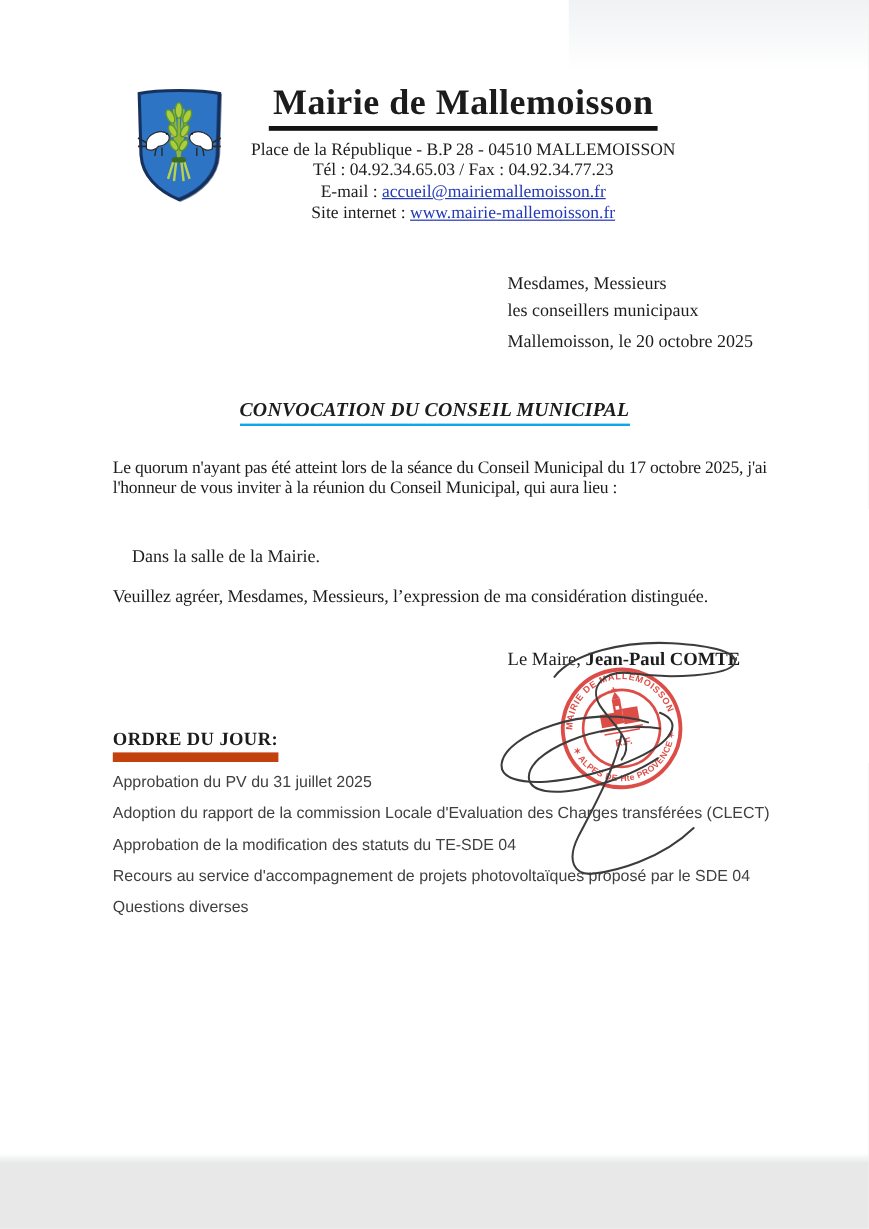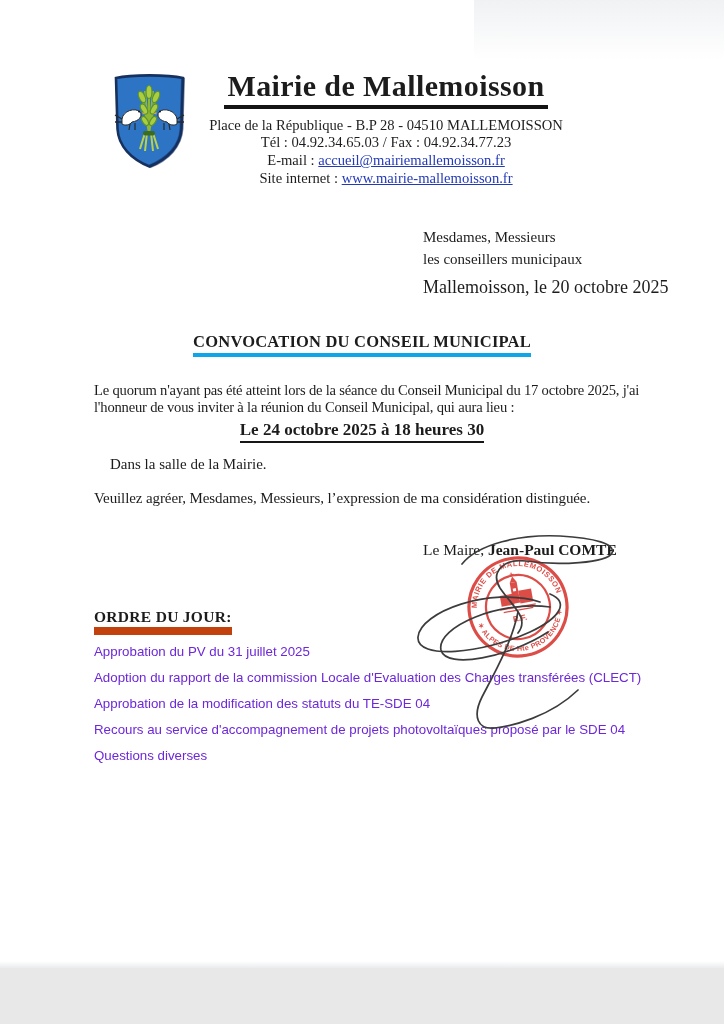--- a/index.html
+++ b/index.html
@@ -18,46 +18,46 @@
 
   
   .coat { left:111px; top:71px; width:77px; height:99px; }
   .letterhead { left:200px; top:70px; width:372px; text-align:center; }
   .lh-title { display:inline-block; font-size:30px; font-weight:bold; letter-spacing:0.4px;
     line-height:1.05; border-bottom:4px solid #141414; padding:0 3px 3px; }
   .lh-address { margin-top:8px; font-size:14.6px; line-height:17.8px; color:#1d1d1d; }
   .link { color:#2239b8; text-decoration:underline; cursor:pointer;text-align:right; }
 
   .recipient { left:423px; top:227px; font-size:15px; line-height:21.5px; }
-  .dateline  { left:423px; top:277px; font-size:18px; }
+  .dateline  { left:423px; top:277px; font-size:15px; }
 
   .subject-wrap { left:0; top:332px; width:724px; text-align:center; }
   .subject { display:inline-block; font-size:16.5px; font-weight:bold; letter-spacing:0.2px;
-    border-bottom:4px solid #0ea5e9; padding-bottom:1px; }
+    border-bottom:2px solid #0ea5e9; padding-bottom:1px;font-style:italic; }
 
   .para1 { left:94px; top:382px; width:552px; font-size:14.6px; line-height:17px;
     letter-spacing:-0.2px; }
 
   .meeting-wrap { left:0; top:420px; width:724px; text-align:center; }
   .meeting { display:inline-block; font-size:17px; font-weight:bold;
     border-bottom:2px solid #161616; padding-bottom:1px; }
 
   .location { left:94px; top:456px; font-size:15px;margin-left:16px; }
   .closing  { left:94px; top:490px; font-size:15px; letter-spacing:-0.1px; }
 
   .sigline { left:423px; top:541px; font-size:15.5px; z-index:1; }
 
   .stamp { left:466px; top:555px; width:104px; height:104px; z-index:2; opacity:0.9; }
   .sig-strokes { left:398px; top:530px; width:262px; height:256px; z-index:3; pointer-events:none; }
 
   .agenda-heading-wrap { left:94px; top:608px; }
   .agenda-heading { display:inline-block; font-size:15.5px; font-weight:bold; letter-spacing:0.3px;
     border-bottom:8px solid #c2410c; padding-bottom:1px; }
   .agenda-list { left:94px; top:645px; width:610px;
-    font-family:"Liberation Sans", sans-serif; font-size:13.3px; color:#6d28d9; }
+    font-family:"Liberation Sans", sans-serif; font-size:13.3px; color:#404040; }
   .agenda-item { line-height:14px; margin-bottom:12px; }
 </style>
 </head>
 <body>
 
 <div class="page">
 
   <div class="abs shade-tr"></div>
   <div class="abs shade-bottom"></div>
 
@@ -116,23 +116,20 @@
     <div>les conseillers municipaux</div>
   </div>
   <div class="abs dateline">Mallemoisson, le 20 octobre 2025</div>
 
   <div class="abs subject-wrap">
     <span class="subject">CONVOCATION DU CONSEIL MUNICIPAL</span>
   </div>
 
   <div class="abs para1">Le quorum n'ayant pas été atteint lors de la séance du Conseil Municipal du 17 octobre 2025, j'ai l'honneur de vous inviter à la réunion du Conseil Municipal, qui aura lieu :</div>
 
-  <div class="abs meeting-wrap">
-    <span class="meeting">Le 24 octobre 2025 à 18 heures 30</span>
-  </div>
 
   <div class="abs location">Dans la salle de la Mairie.</div>
   <div class="abs closing">Veuillez agréer, Mesdames, Messieurs, l’expression de ma considération distinguée.</div>
 
   <div class="abs sigline">
     <span>Le Maire, </span><b>Jean-Paul COMTE</b>
   </div>
 
   <div class="abs stamp">
     <svg width="104" height="104" viewBox="0 0 104 104">

